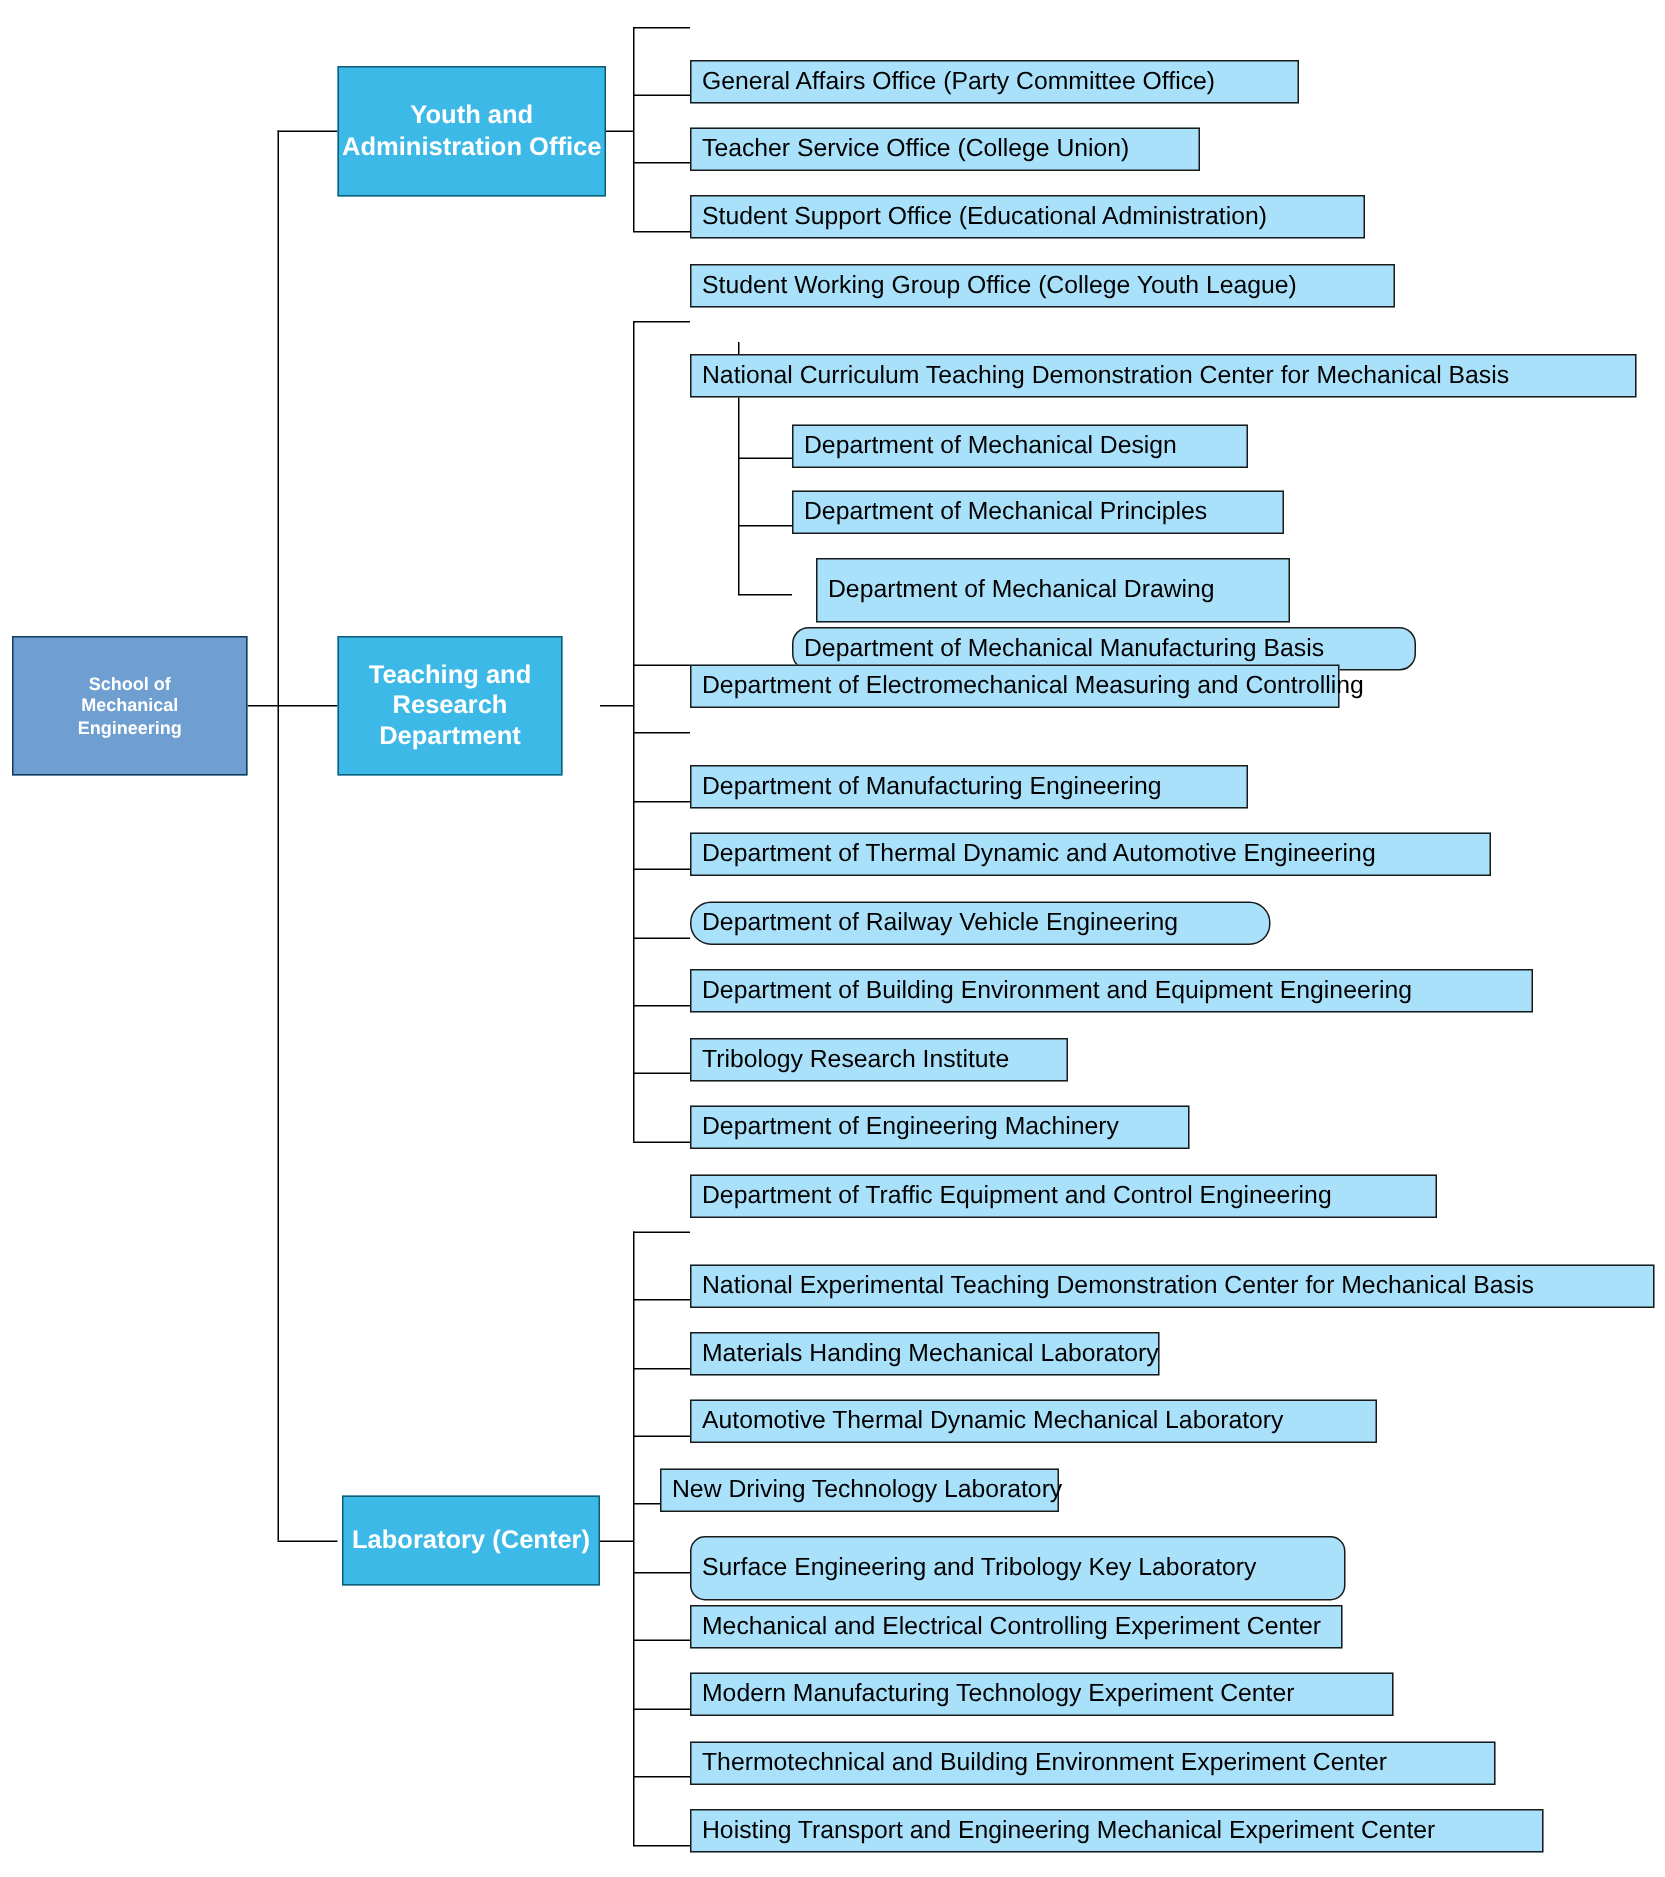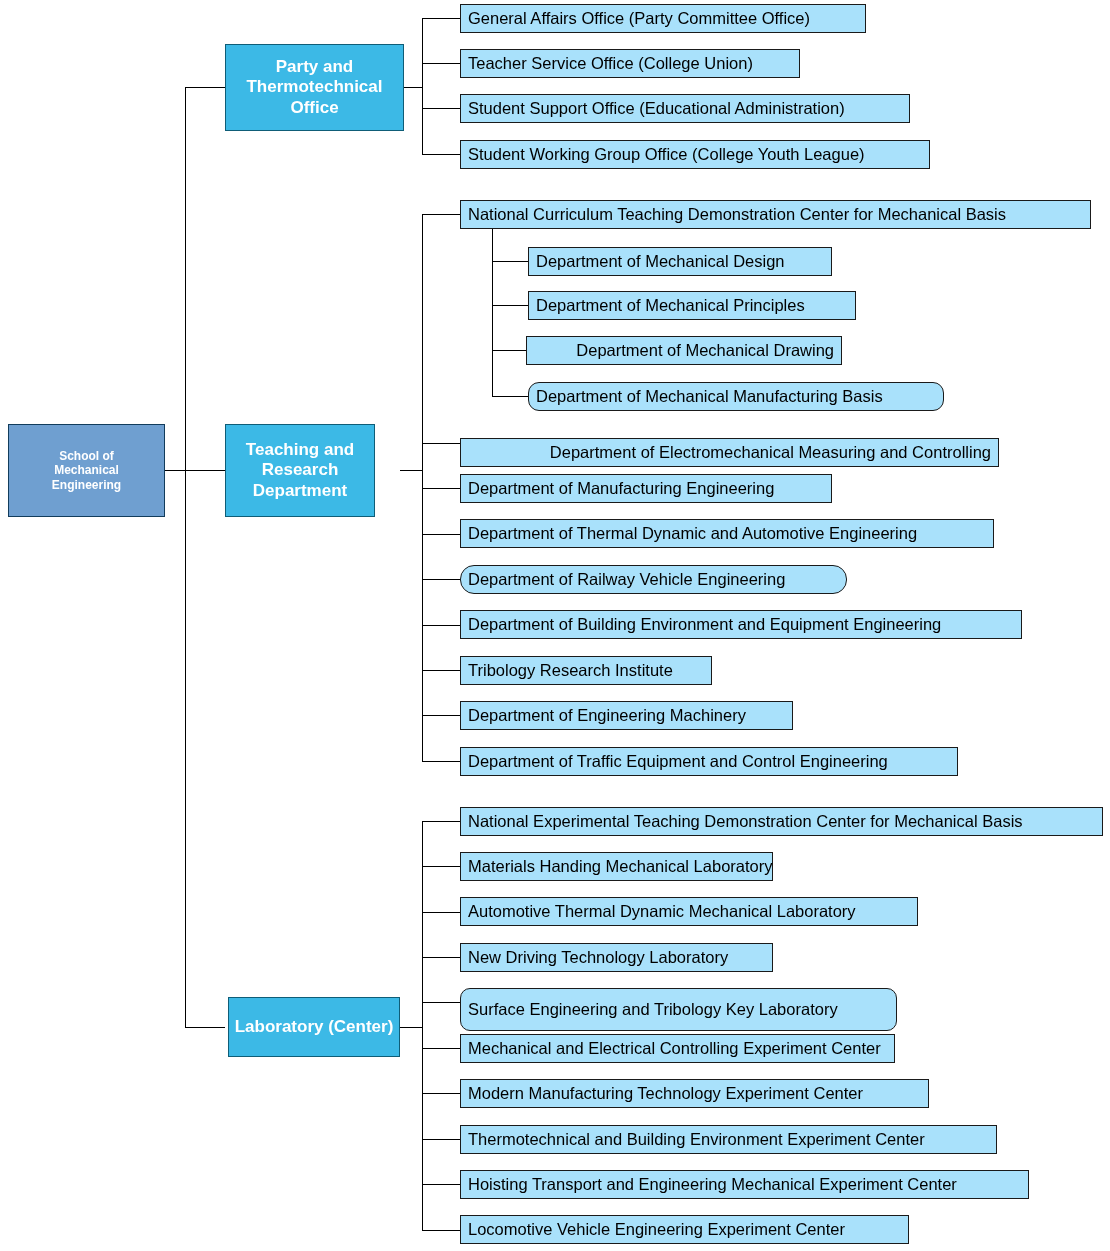--- a/index.html
+++ b/index.html
@@ -44,20 +44,21 @@
   .leaf {
     background: #a9e1fb;
     color: #000000;
     font-size: 16.5px;
     font-weight: normal;
     justify-content: flex-start;
     padding: 0 7px;
     text-align: left;
     border: 1px solid #1a1a1a;
     white-space: nowrap;
+    margin-top: 36px;
   }
   .line {
     position: absolute;
     background: #000000;
   }
   .h { height: 1px; }
   .v { width: 1px; }
 </style>
 </head>
 <body>
@@ -108,21 +109,21 @@
   <div class="line h" style="left:422px; top:1093px; width:38px;"></div>
   <div class="line h" style="left:422px; top:1139px; width:38px;"></div>
   <div class="line h" style="left:422px; top:1184px; width:38px;"></div>
   <div class="line h" style="left:422px; top:1230px; width:38px;"></div>
 
   <div class="node root" style="left:8px; top:424px; width:157px; height:93px;">
     <span>School of<br>Mechanical<br>Engineering</span>
   </div>
 
   <div class="node lvl1" style="left:225px; top:44px; width:179px; height:87px;">
-    <span>Party and Thermotechnical Office</span>
+    <span>Youth and Administration Office</span>
   </div>
 
   <div class="node lvl1" style="left:225px; top:424px; width:150px; height:93px;">
     <span>Teaching and Research Department</span>
   </div>
 
   <div class="node lvl1" style="left:228px; top:997px; width:172px; height:60px;">
     <span>Laboratory (Center)</span>
   </div>
 
@@ -142,28 +143,28 @@
   <div class="node leaf" style="left:460px; top:200px; width:631px; height:29px;">
       <span>National Curriculum Teaching Demonstration Center for Mechanical Basis</span>
     </div>
 
   <div class="node leaf" style="left:528px; top:247px; width:304px; height:29px;">
       <span>Department of Mechanical Design</span>
     </div>
   <div class="node leaf" style="left:528px; top:291px; width:328px; height:29px;">
       <span>Department of Mechanical Principles</span>
     </div>
-  <div class="node leaf" style="left:526px; top:336px; width:316px; height:29px;justify-content:flex-end;">
+  <div class="node leaf" style="left:544px; top:336px; width:316px; height:43px;">
       <span>Department of Mechanical Drawing</span>
     </div>
   <div class="node leaf" style="left:528px; top:382px; width:416px; height:29px;border-radius:11px;">
       <span>Department of Mechanical Manufacturing  Basis</span>
     </div>
 
-  <div class="node leaf" style="left:460px; top:438px; width:539px; height:29px;justify-content:flex-end;">
+  <div class="node leaf" style="left:460px; top:407px; width:433px; height:29px;">
       <span>Department of Electromechanical Measuring and Controlling</span>
     </div>
   <div class="node leaf" style="left:460px; top:474px; width:372px; height:29px;">
       <span>Department of  Manufacturing Engineering</span>
     </div>
   <div class="node leaf" style="left:460px; top:519px; width:534px; height:29px;">
       <span>Department of  Thermal Dynamic and Automotive Engineering</span>
     </div>
   <div class="node leaf" style="left:460px; top:565px; width:387px; height:29px;border-radius:14px;">
       <span>Department of  Railway Vehicle Engineering</span>
@@ -183,21 +184,21 @@
 
   <div class="node leaf" style="left:460px; top:807px; width:643px; height:29px;">
       <span>National Experimental Teaching Demonstration Center for Mechanical Basis</span>
     </div>
   <div class="node leaf" style="left:460px; top:852px; width:313px; height:29px;">
       <span>Materials Handing Mechanical Laboratory</span>
     </div>
   <div class="node leaf" style="left:460px; top:897px; width:458px; height:29px;">
       <span>Automotive Thermal Dynamic Mechanical Laboratory</span>
     </div>
-  <div class="node leaf" style="left:460px; top:943px; width:313px; height:29px;">
+  <div class="node leaf" style="left:440px; top:943px; width:266px; height:29px;">
       <span>New Driving Technology Laboratory</span>
     </div>
   <div class="node leaf" style="left:460px; top:988px; width:437px; height:43px;border-radius:10px;">
       <span>Surface Engineering and Tribology Key Laboratory</span>
     </div>
   <div class="node leaf" style="left:460px; top:1034px; width:435px; height:29px;">
       <span>Mechanical and Electrical Controlling Experiment Center</span>
     </div>
   <div class="node leaf" style="left:460px; top:1079px; width:469px; height:29px;">
       <span>Modern Manufacturing  Technology Experiment Center</span>

